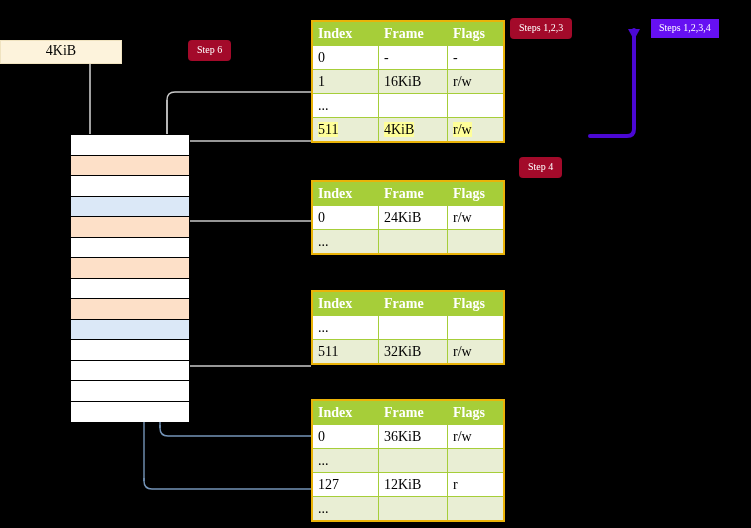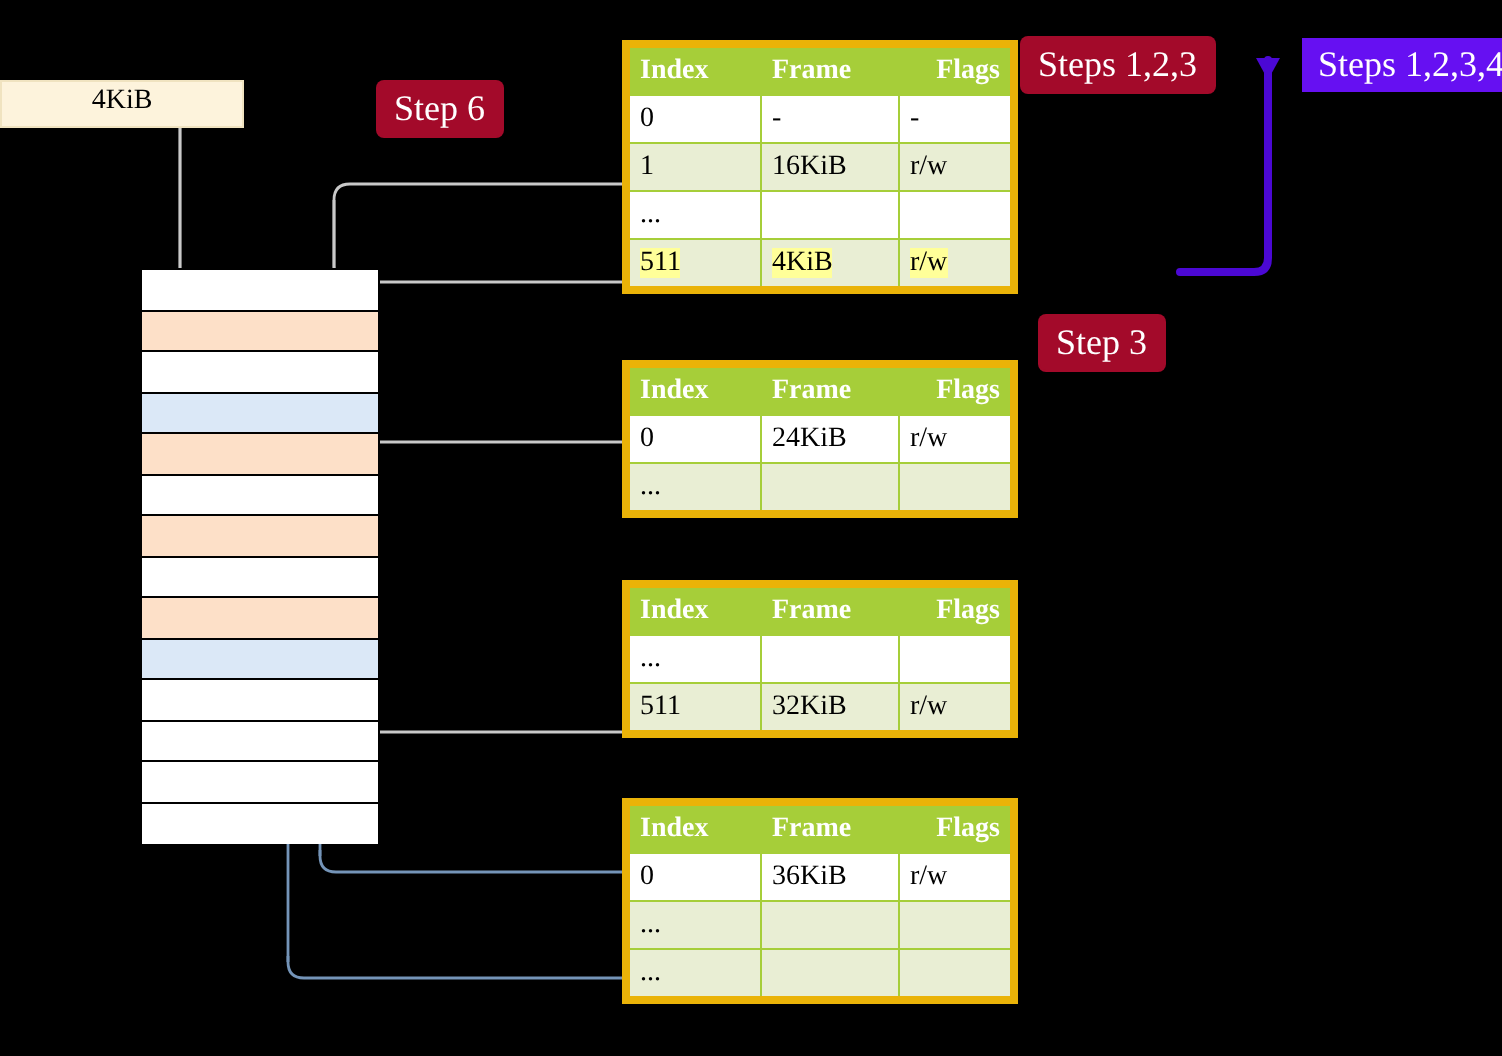--- a/index.html
+++ b/index.html
@@ -1,51 +1,51 @@
 <!DOCTYPE html>
 <html><head>
 <meta charset="utf-8">
 <style>
   html,body{margin:0;padding:0;background:#000;}
   body{width:751px;height:528px;position:relative;overflow:hidden;
        font-family:"Liberation Serif", serif;}
 
   
   .badge{
-    position:absolute;color:#fff;font-size:18px;line-height:1;
+    position:absolute;color:#fff;font-size:10px;line-height:1;
     padding:4px 8px 5px 8px;white-space:nowrap;
     font-family:"Liberation Serif", serif;
   }
   .badge.red{background:#a30a2a;border-radius:3px;box-shadow:0 0 0 1px #a30a2a;}
   .badge.purple{background:#6610f2;}
 
   
   .memlabel{
     position:absolute;background:#fdf3dc;border:1px solid #f0e3c0;
     color:#000;font-size:14px;text-align:center;line-height:20px;
     font-family:"Liberation Serif", serif;
   }
 
   
   .ptable{position:absolute;border-collapse:collapse;background:#fff;
-          border:4px solid #eab308;padding-left:27px;}
+          border:2px solid #eab308;padding-left:27px;}
   .ptable td,.ptable th{
     border:1px solid #a6ce39;font-size:14px;
     padding:2px 5px;height:19px;vertical-align:middle;
     font-family:"Liberation Serif", serif;color:#000;
     text-align:left;
   }
   .ptable th{background:#a6ce39;color:#fff;font-weight:bold;
              font-family:"Liberation Serif", serif;}
   .ptable td.c0{width:55px;}
   .ptable td.c1{width:58px;}
   .ptable td.c2{width:45px;}
   .ptable th.c0{width:55px;}
   .ptable th.c1{width:58px;margin-left:24px;}
-  .ptable th.c2{width:45px;text-align:right;}
+  .ptable th.c2{width:45px;}
   .ptable tr.alt td{background:#e9eed4;}
   .ptable tr.plain td{background:#fff;}
   .hl{background:#ffff99;}
 
   
   #memcol{position:absolute;left:70px;top:134px;width:120px;height:282px;
           border:1px solid #000;box-sizing:border-box;background:#fff;}
   .mrow{height:20.5px;border-bottom:1px solid #000;box-sizing:border-box;}
   .mrow:last-child{border-bottom:none;}
   .m-white{background:#ffffff;}
@@ -115,21 +115,21 @@
   </g>
 
   <g>
     <path d="M590,136 L627,136 Q634,136 634,129 L634,30" fill="none" stroke="#4b08d4" stroke-width="4" stroke-linecap="round" marker-end="url(#pA)"></path>
   </g>
 </svg>
 
 <div class="memlabel" style="left:0px;top:40px;width:120px;height:22px;">4KiB</div>
 
 <div class="badge red" style="left:189px;top:41px;">Step 6</div>
-<div class="badge red" style="left:520px;top:158px;">Step 3</div>
+<div class="badge red" style="left:520px;top:158px;">Step 4</div>
 <div class="badge red" style="left:511px;top:19px;">Steps 1,2,3</div>
 <div class="badge purple" style="left:651px;top:19px;">Steps 1,2,3,4</div>
 
 <div id="memcol">
     <div class="mrow m-white"></div>
     <div class="mrow m-orange"></div>
     <div class="mrow m-white"></div>
     <div class="mrow m-blue"></div>
     <div class="mrow m-orange"></div>
     <div class="mrow m-white"></div>
@@ -228,19 +228,24 @@
       <tr class="plain">
         <td class="c0">0</td>
         <td class="c1">36KiB</td>
         <td class="c2">r/w</td>
       </tr>
       <tr class="alt">
         <td class="c0">...</td>
         <td class="c1"></td>
         <td class="c2"></td>
       </tr>
+      <tr class="plain">
+        <td class="c0">127</td>
+        <td class="c1">12KiB</td>
+        <td class="c2">r</td>
+      </tr>
       <tr class="alt">
         <td class="c0">...</td>
         <td class="c1"></td>
         <td class="c2"></td>
       </tr>
     </tbody>
   </table>
 
 </body></html>

